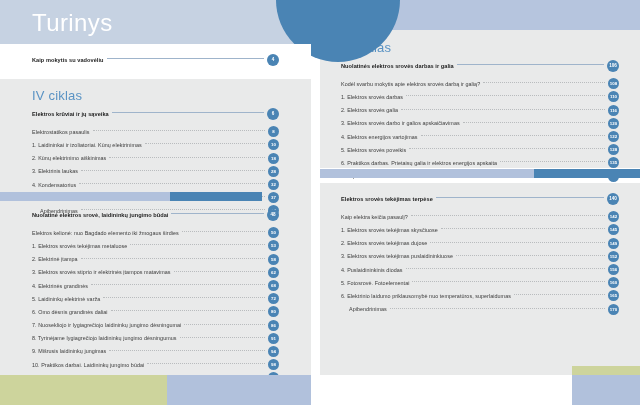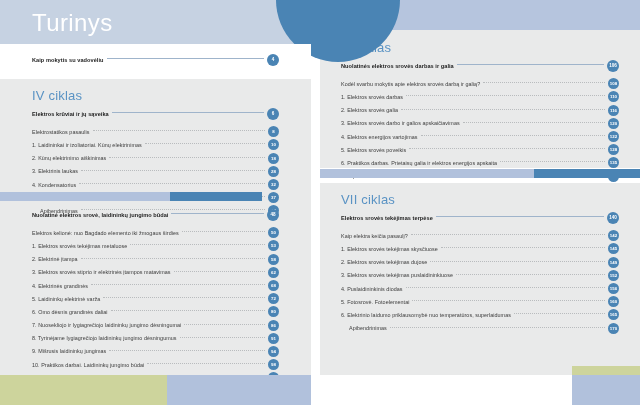--- a/index.html
+++ b/index.html
@@ -342,21 +342,20 @@
           <span class="badge">137</span>
         </div>
       </div>
 
     <div class="bar bar-rt-light"></div>
     <div class="bar bar-rt-dark"></div>
 
     <div class="rp-card rp-card-b"></div>
 
     <div class="toc" id="toc-cycle7">
-        <div class="cycle-label">VII ciklas</div>
         <div class="row bold">
           <span class="txt">Elektros srovės tekėjimas terpėse</span>
           <span class="lead"></span>
           <span class="badge">140</span>
         </div>
         <div class="grp-gap"></div>
         <div class="row">
           <span class="txt">Kaip elektra keičia pasaulį?</span>
           <span class="lead"></span>
           <span class="badge">142</span>

